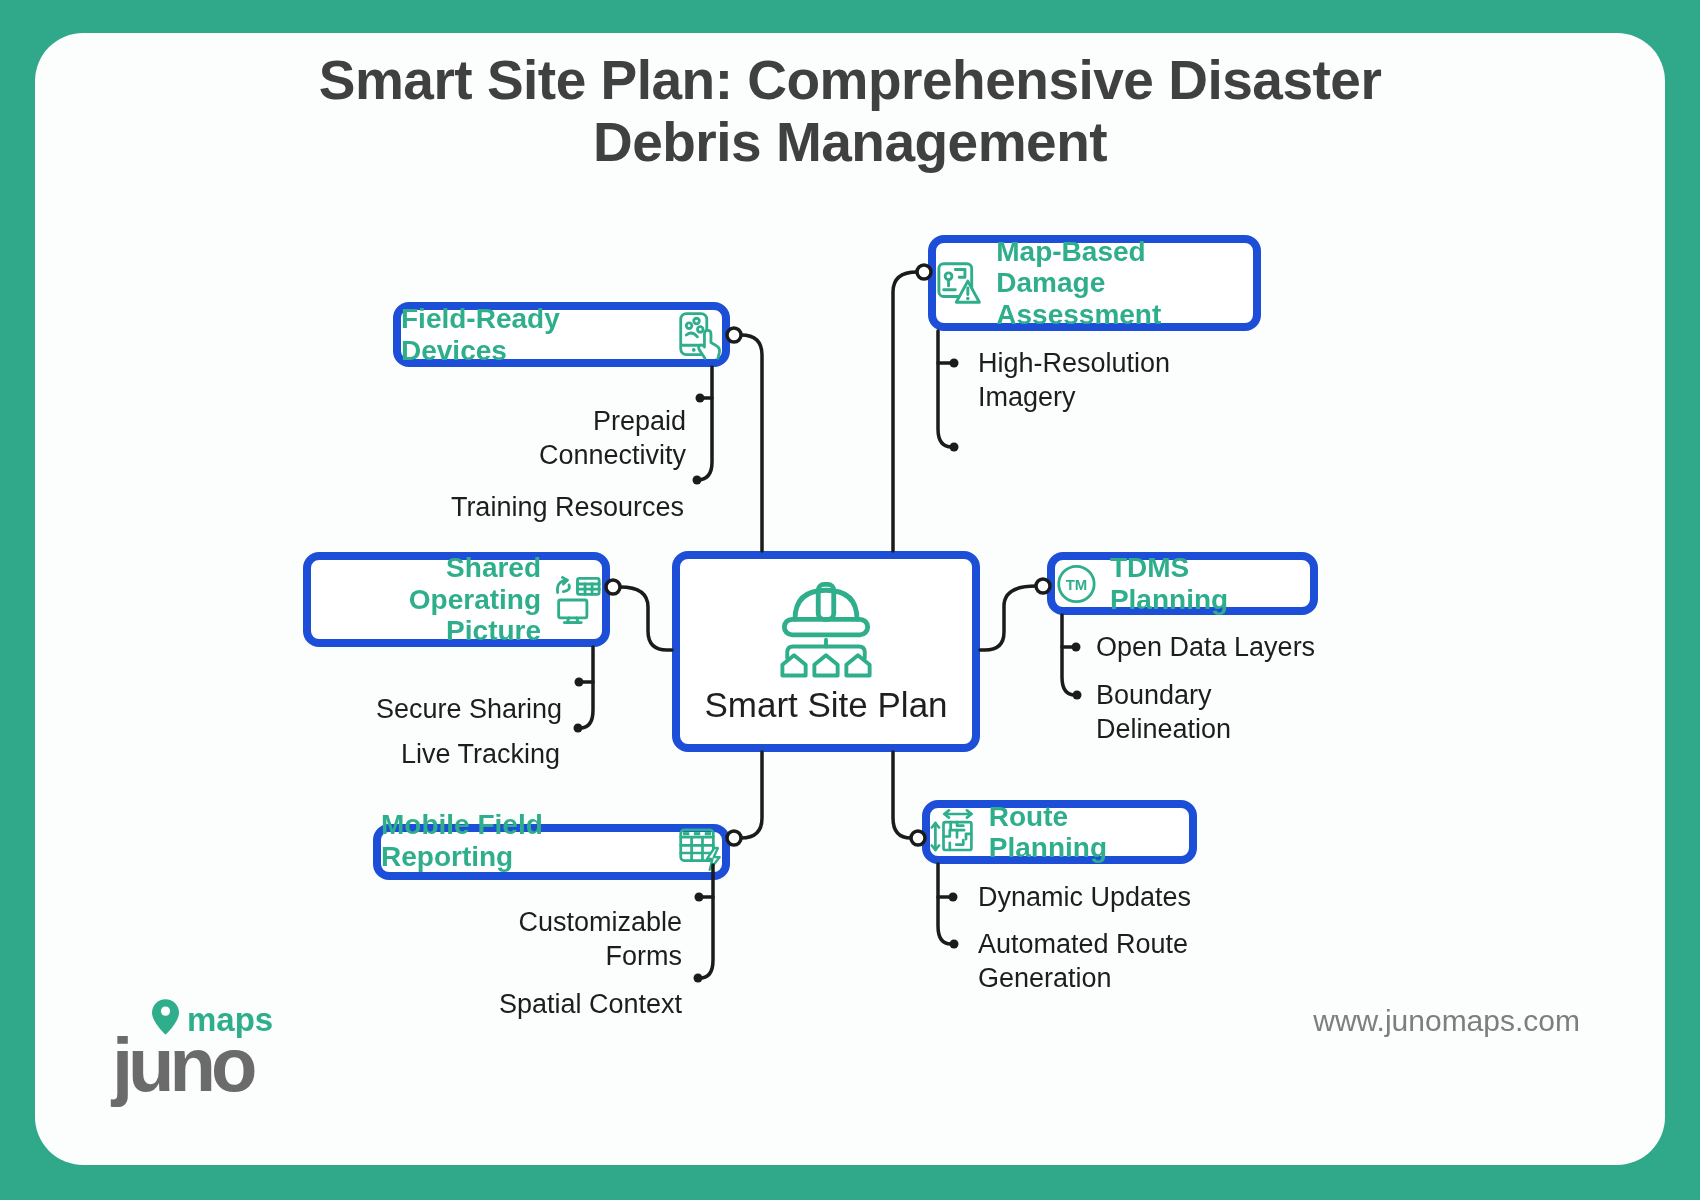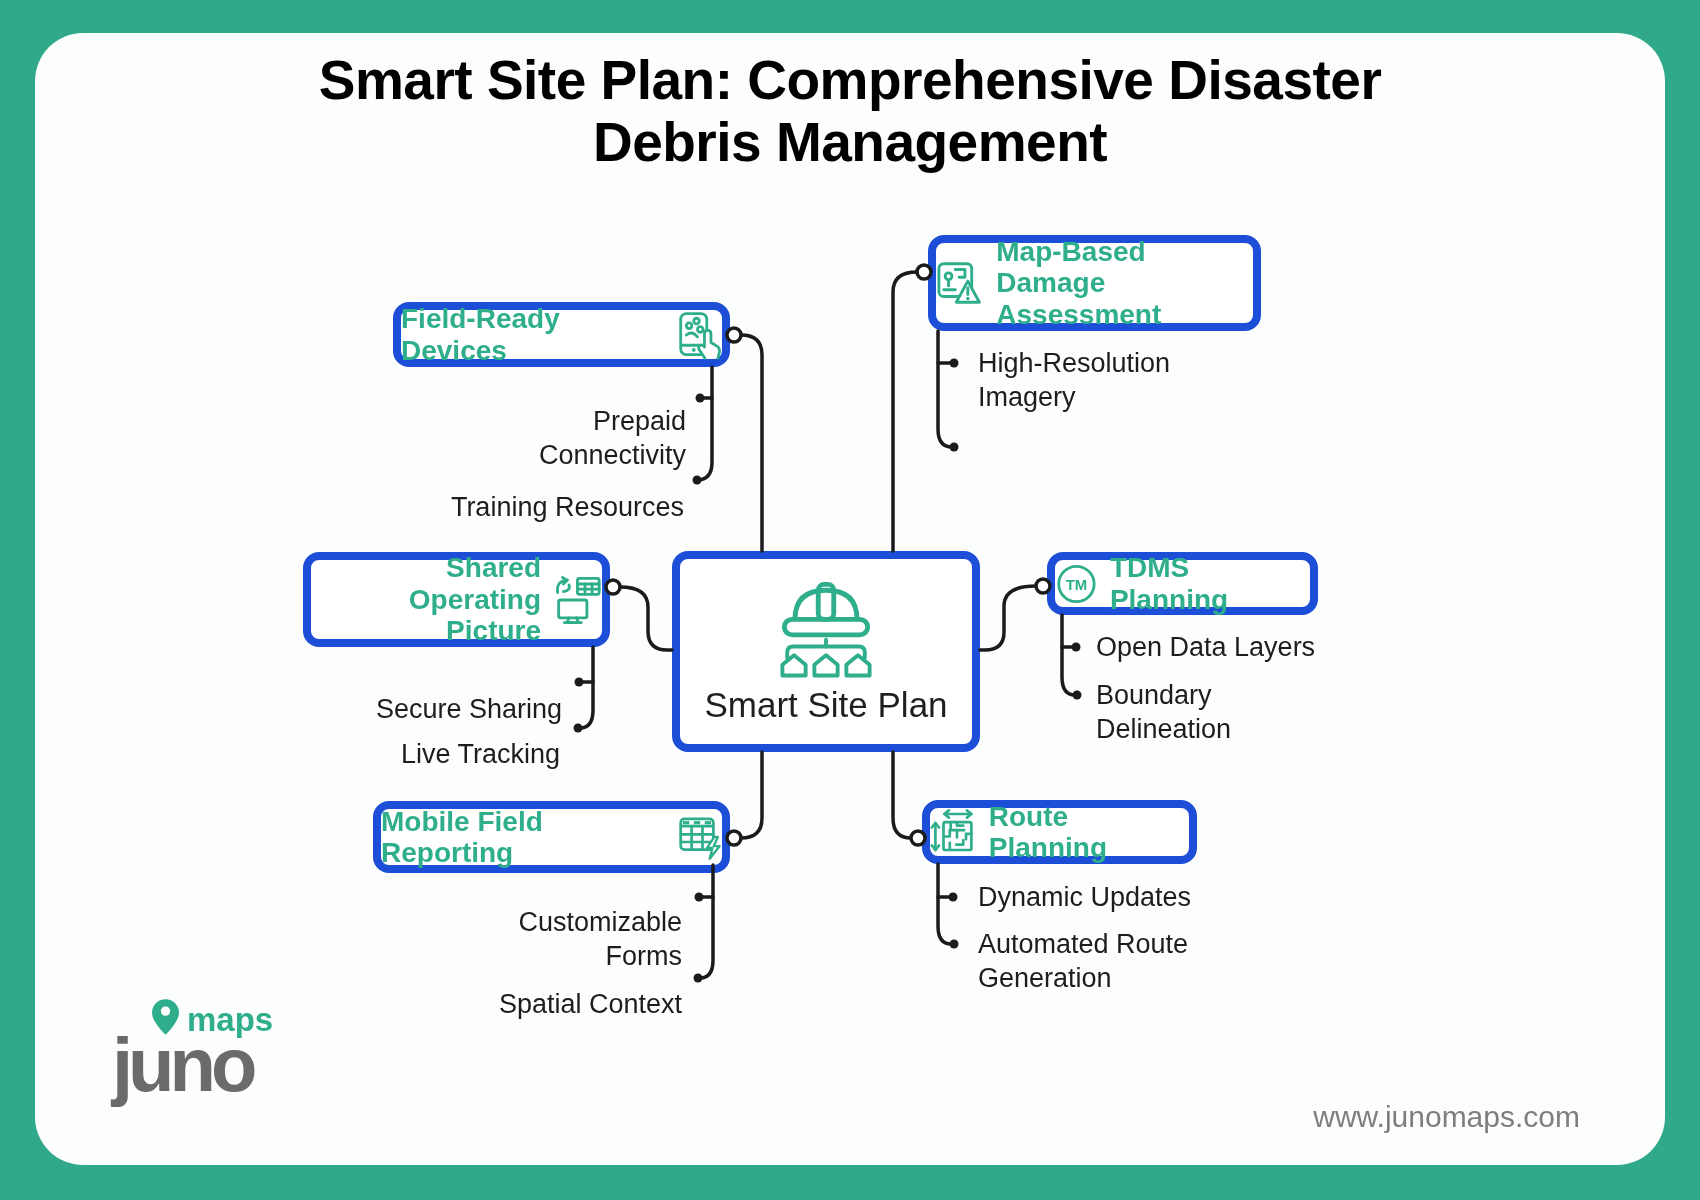--- a/index.html
+++ b/index.html
@@ -1,31 +1,31 @@
 <!DOCTYPE html>
 <html><head>
 <meta charset="utf-8">
 <style>
   html,body{margin:0;padding:0;}
   .stage{position:relative;width:1700px;height:1200px;background:#2fa98a;font-family:"Liberation Sans",sans-serif;overflow:hidden;}
   .card{position:absolute;left:35px;top:33px;width:1630px;height:1132px;background:#fcfdfd;border-radius:48px;}
-  .title{position:absolute;top:50px;left:0;width:100%;text-align:center;font-size:55px;line-height:1.12;font-weight:700;color:#000000;white-space:pre-line;letter-spacing:-0.5px;z-index:3;}
+  .title{position:absolute;top:50px;left:0;width:100%;text-align:center;font-size:55px;line-height:1.12;font-weight:700;color:#404040;white-space:pre-line;letter-spacing:-0.5px;z-index:3;}
   .node{position:absolute;display:flex;align-items:center;justify-content:center;gap:12px;background:#ffffff;border:8px solid #1d4ed8;border-radius:16px;box-sizing:border-box;z-index:2;}
   .node .nlabel{color:#2fae8c;font-size:28px;font-weight:600;white-space:pre-line;line-height:1.12;}
   .node .nlabel.right{text-align:right;}
   .center-node{flex-direction:column;gap:6px;}
   .center-label{font-size:35px;color:#1f1f1f;font-weight:500;}
   .sub{position:absolute;font-size:27px;line-height:34px;color:#1d1d1d;font-weight:500;white-space:pre-line;z-index:3;}
   .sub.r{text-align:right;margin-top:26px;}
   svg.wires{position:absolute;left:0;top:0;z-index:4;pointer-events:none;}
   .logo{position:absolute;left:112px;top:998px;z-index:3;}
   .logo-top{display:flex;align-items:flex-end;gap:8px;margin-left:40px;}
   .logo-maps{color:#2fae8c;font-size:33px;font-weight:700;line-height:1;}
   .logo-word{color:#6b6b6b;font-size:76px;font-weight:700;letter-spacing:-5px;line-height:0.72;margin-top:2px;}
-  .website{position:absolute;right:120px;top:1100px;font-size:30px;color:#7e7e7e;z-index:3;}
+  .website{position:absolute;right:120px;top:1004px;font-size:30px;color:#7e7e7e;z-index:3;}
 </style>
 </head>
 <body>
 
 <div class="stage">
   <div class="card"></div>
 
   <div class="title">Smart Site Plan: Comprehensive Disaster
 Debris Management</div>
 
@@ -112,21 +112,21 @@
     <svg width="44" height="44" viewBox="0 0 46 46">
       <circle cx="23" cy="23" r="19" fill="none" stroke="#2fae8c" stroke-width="3"></circle>
       <text x="23" y="29" text-anchor="middle" font-size="16" font-weight="bold" fill="#2fae8c" font-family="Liberation Sans, sans-serif">TM</text>
     </svg>
     <div class="nlabel">TDMS Planning</div>
   </div>
   <div class="sub" style="left:1096px;top:630px;">Open Data Layers</div>
   <div class="sub" style="left:1096px;top:678px;">Boundary
 Delineation</div>
 
-  <div class="node" style="left:373px;top:801px;width:357px;height:72px;">
+  <div class="node" style="left:373px;top:824px;width:357px;height:56px;align-items:flex-end;">
     <div class="nlabel">Mobile Field Reporting</div>
     <svg width="46" height="48" viewBox="0 0 48 50">
       <g fill="none" stroke="#2fae8c" stroke-width="3" stroke-linejoin="round" stroke-linecap="round">
         <rect x="3" y="5" width="36" height="34" rx="4"></rect>
         <path d="M3 13 L39 13"></path>
           <path d="M3 22 L39 22"></path>
           <path d="M3 30.5 L39 30.5"></path>
         <path d="M15 13 L15 39"></path>
           <path d="M27 13 L27 39"></path>
       </g>

